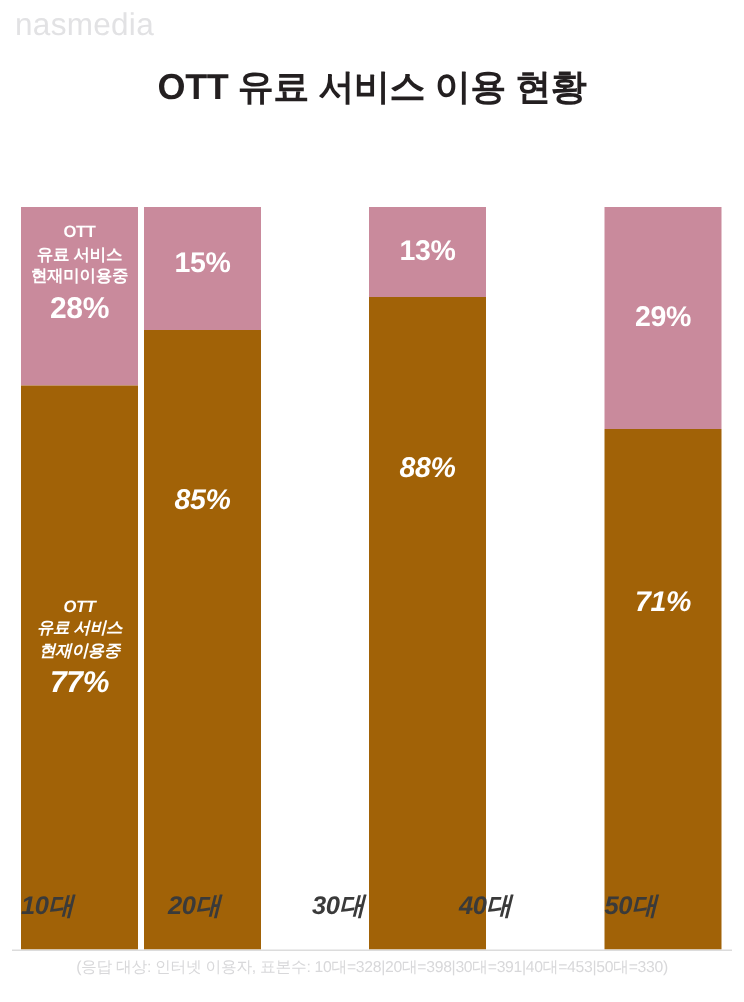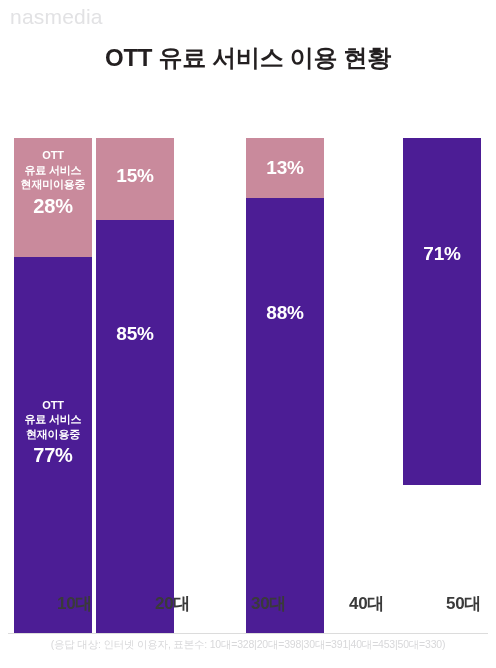--- a/index.html
+++ b/index.html
@@ -74,21 +74,21 @@
   .bar-4 { left: 403px; }
 
   .seg {
     position: relative;
     display: flex;
     align-items: center;
     justify-content: center;
     box-sizing: border-box;
   }
   .seg-top    { background: #c98a9c; }
-  .seg-bottom { background: #4c1d95; }
+  .seg-bottom { background: #a16207; font-style: italic; }
 
   .seg-label {
     color: #ffffff;
     text-align: center;
     font-weight: 700;
     line-height: 1.22;
     letter-spacing: -0.2px;
     padding: 0 2px;
   }
   .seg-label .cap {
@@ -122,25 +122,26 @@
   .xaxis {
     position: absolute;
     left: 0;
     top: 592px;
     width: 496px;
     height: 30px;
   }
   .xtick {
     position: absolute;
     width: 78px;
-    text-align: right;
+    text-align: left;
     font-size: 17px;
     font-weight: 700;
     color: #3a3a3a;
     letter-spacing: -0.3px;
+    font-style: italic;
   }
   .xtick-0 { left: 14px; }
   .xtick-1 { left: 112px; }
   .xtick-2 { left: 208px; }
   .xtick-3 { left: 306px; }
   .xtick-4 { left: 403px; }
 
   
   .footnote {
     position: absolute;
@@ -203,20 +204,25 @@
     </div>
     <div class="seg seg-bottom" style="height:87.9%">
       <div class="seg-label plain">
         <span class="pct">88%</span>
       </div>
     </div>
   </div>
 
 
   <div class="bar bar-4">
+    <div class="seg seg-top" style="height:29.9%">
+      <div class="seg-label plain">
+        <span class="pct">29%</span>
+      </div>
+    </div>
     <div class="seg seg-bottom" style="height:70.1%">
       <div class="seg-label plain">
         <span class="pct">71%</span>
       </div>
     </div>
   </div>
 
   <div class="axis-line"></div>
 </div>
 

